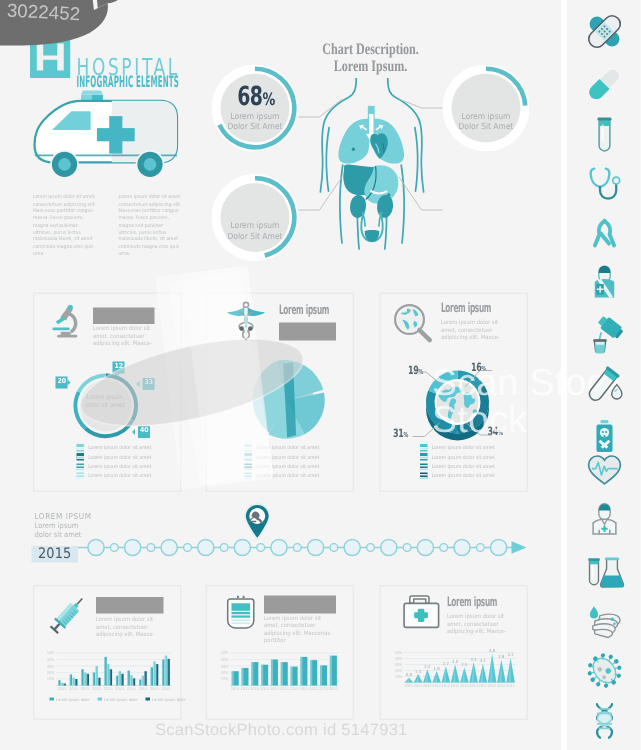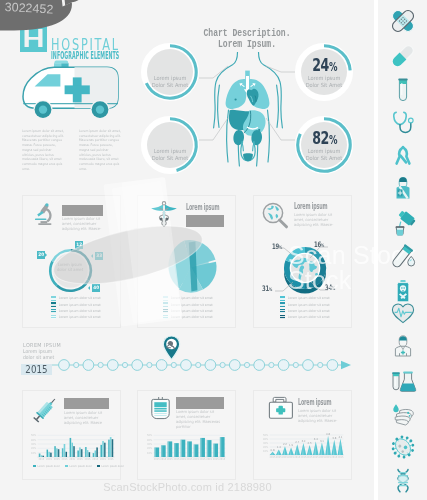--- a/index.html
+++ b/index.html
@@ -11,21 +11,21 @@
   #logo-mark{left:20px;top:24px;width:27px;height:28px;}
   #logo-text{left:51px;top:38px;}
   #logo-title{font-family:"DejaVu Sans",sans-serif;font-stretch:condensed;font-size:15.5px;
      letter-spacing:2.2px;color:#6fcfd8;line-height:15.5px;font-weight:400;white-space:nowrap;
      transform:scaleX(.81);transform-origin:left top;}
   #logo-sub{font-family:"DejaVu Sans",sans-serif;font-stretch:condensed;font-size:10.5px;
      letter-spacing:.2px;color:#4cbcc7;line-height:11px;font-weight:700;white-space:nowrap;
      transform:scaleX(.5);transform-origin:left top;margin-top:-4px;}
   
   #chart-desc{left:182px;top:28px;width:130px;text-align:center;color:#94989a;
-     font-family:Liberation Mono, monospace;font-stretch:condensed;font-size:10.6px;
+     font-family:Liberation Serif, serif;font-stretch:condensed;font-size:10.6px;
      line-height:11px;font-weight:700;letter-spacing:0;}
   #chart-desc>div{transform:scaleX(.76);}
   
   .para{color:#bcc0c2;font-size:3.3px;line-height:4.7px;text-align:left;
      font-family:"DejaVu Sans",sans-serif;font-stretch:condensed;}
   
   .stat{position:absolute;width:56px;height:56px;}
   .stat .ring{position:absolute;left:0;top:0;}
   .stat .num{position:absolute;left:0;top:14px;width:58px;text-align:center;color:#2e4356;
      font-family:"DejaVu Sans",sans-serif;font-stretch:condensed;font-weight:700;font-size:17.5px;
@@ -137,55 +137,43 @@
   </div>
 
   <div class="abs para" style="left:22px;top:129px;width:43px;">Lorem ipsum dolor sit amet, consectetuer adipiscing elit. Maecenas porttitor congue massa. Fusce posuere, magna sed pulvinar ultricies, purus lectus malesuada libero, sit amet commodo magna eros quis urna.</div>
   <div class="abs para" style="left:79px;top:129px;width:43px;">Lorem ipsum dolor sit amet, consectetuer adipiscing elit. Maecenas porttitor congue massa. Fusce posuere, magna sed pulvinar ultricies, purus lectus malesuada libero, sit amet commodo magna eros quis urna.</div>
   <div class="stat" style="left:141px;top:43px;">
     <svg class="ring" width="58" height="58" viewBox="0 0 58 58">
       <circle cx="29" cy="29" r="26.2" fill="#ffffff" stroke="#ffffff" stroke-width="5.6"></circle>
       <circle cx="29" cy="29" r="23" fill="#e3e4e4"></circle>
       <path d="M 29.00 2.80 A 26.2 26.2 0 1 1 5.29 40.16" fill="none" stroke="#5bbec9" stroke-width="3.1" stroke-linecap="butt"></path>
     </svg>
+    <div class="num"><span>68</span><i>%</i></div>
     <div class="cap">
       <div>Lorem ipsum</div>
       <div>Dolor Sit Amet</div>
     </div>
   </div>
   <div class="stat" style="left:295px;top:43px;">
     <svg class="ring" width="58" height="58" viewBox="0 0 58 58">
       <circle cx="29" cy="29" r="26.2" fill="#ffffff" stroke="#ffffff" stroke-width="5.6"></circle>
       <circle cx="29" cy="29" r="23" fill="#e3e4e4"></circle>
       <path d="M 29.00 2.80 A 26.2 26.2 0 0 1 55.15 27.35" fill="none" stroke="#5bbec9" stroke-width="3.1" stroke-linecap="butt"></path>
     </svg>
-    <div class="num"><span>24</span><i>%</i></div>
     <div class="cap">
       <div>Lorem ipsum</div>
       <div>Dolor Sit Amet</div>
     </div>
   </div>
   <div class="stat" style="left:141px;top:116px;">
     <svg class="ring" width="58" height="58" viewBox="0 0 58 58">
       <circle cx="29" cy="29" r="26.2" fill="#ffffff" stroke="#ffffff" stroke-width="5.6"></circle>
       <circle cx="29" cy="29" r="23" fill="#e3e4e4"></circle>
       <path d="M 29.00 2.80 A 26.2 26.2 0 0 1 35.52 54.38" fill="none" stroke="#5bbec9" stroke-width="3.1" stroke-linecap="butt"></path>
     </svg>
-    <div class="cap">
-      <div>Lorem ipsum</div>
-      <div>Dolor Sit Amet</div>
-    </div>
-  </div>
-  <div class="stat" style="left:295px;top:116px;">
-    <svg class="ring" width="58" height="58" viewBox="0 0 58 58">
-      <circle cx="29" cy="29" r="26.2" fill="#ffffff" stroke="#ffffff" stroke-width="5.6"></circle>
-      <circle cx="29" cy="29" r="23" fill="#e3e4e4"></circle>
-      <path d="M 29.00 2.80 A 26.2 26.2 0 1 1 5.29 17.84" fill="none" stroke="#5bbec9" stroke-width="3.1" stroke-linecap="butt"></path>
-    </svg>
-    <div class="num"><span>82</span><i>%</i></div>
     <div class="cap">
       <div>Lorem ipsum</div>
       <div>Dolor Sit Amet</div>
     </div>
   </div>
 
   <div class="abs" style="left:203px;top:52px;">
     <svg width="90" height="118" viewBox="0 0 90 118">
       <g fill="none" stroke="#3ea9b5" stroke-width="1.15" stroke-linecap="round">
         <path d="M34.5 0 C34.5 7 33.5 10.5 29.5 12.8 C21.5 17 15 22.2 13 29.8 C11.2 36.6 11.6 44 12 52 C12.4 60 11.8 68 10.6 76"></path>
@@ -957,15 +945,15 @@
   </svg>
   <div class="abs" id="wm-big">
     <div>Scan Stock</div>
     <div>Stock</div>
   </div>
   <svg class="abs" id="wm-ribbon" width="90" height="48" viewBox="0 0 90 48">
     <path d="M-12 -12 L60.5 -12 L62.6 6.6 L71.8 2.2 C72.9 11.2 67.4 18.6 56 23.7 C46 28 31 30.3 14 30.4 L-12 30.4 Z" fill="#6e6e6e"></path>
     <path d="M63.4 -12 L84 -12 C84 -3 79 1.6 71.8 2.2 L65.2 5.4 Z" fill="#6e6e6e"></path>
   </svg>
   <div class="abs" id="wm-ribbon-txt">3022452</div>
-  <div class="abs" id="wm-bottom">ScanStockPhoto.com id 2188980</div>
+  <div class="abs" id="wm-bottom">ScanStockPhoto.com id 5147931</div>
 
 </div>
 
 </body></html>

